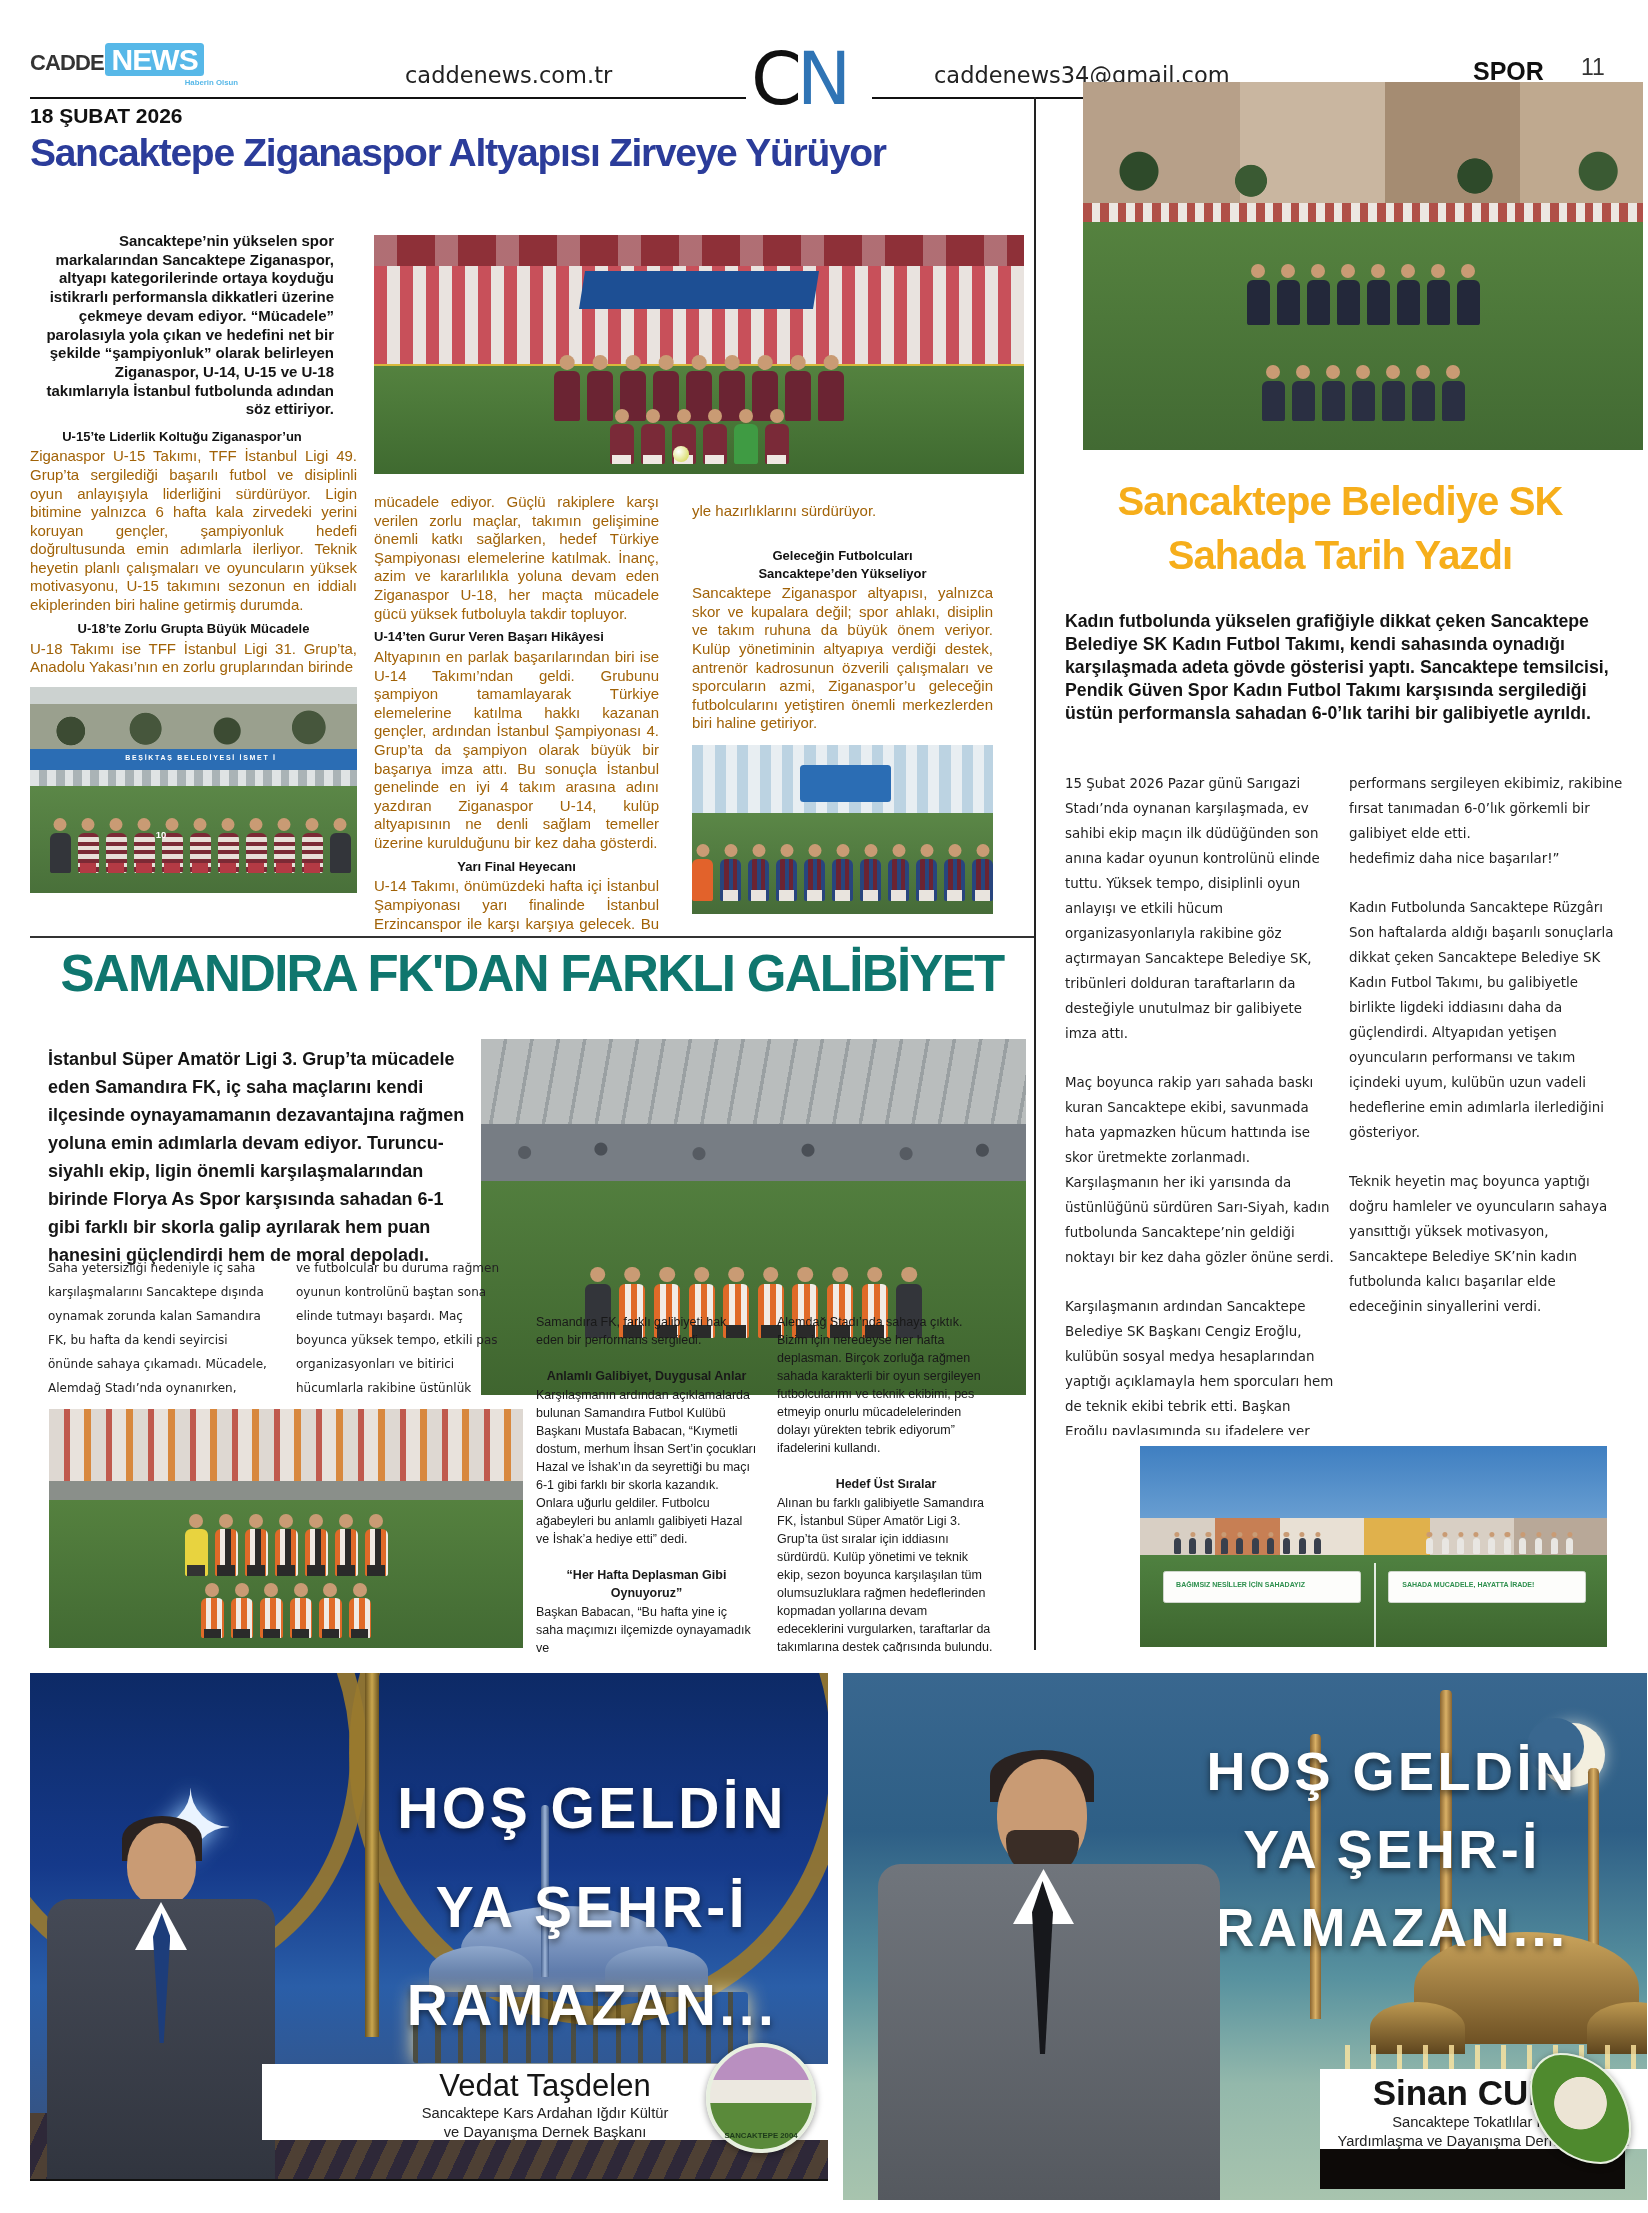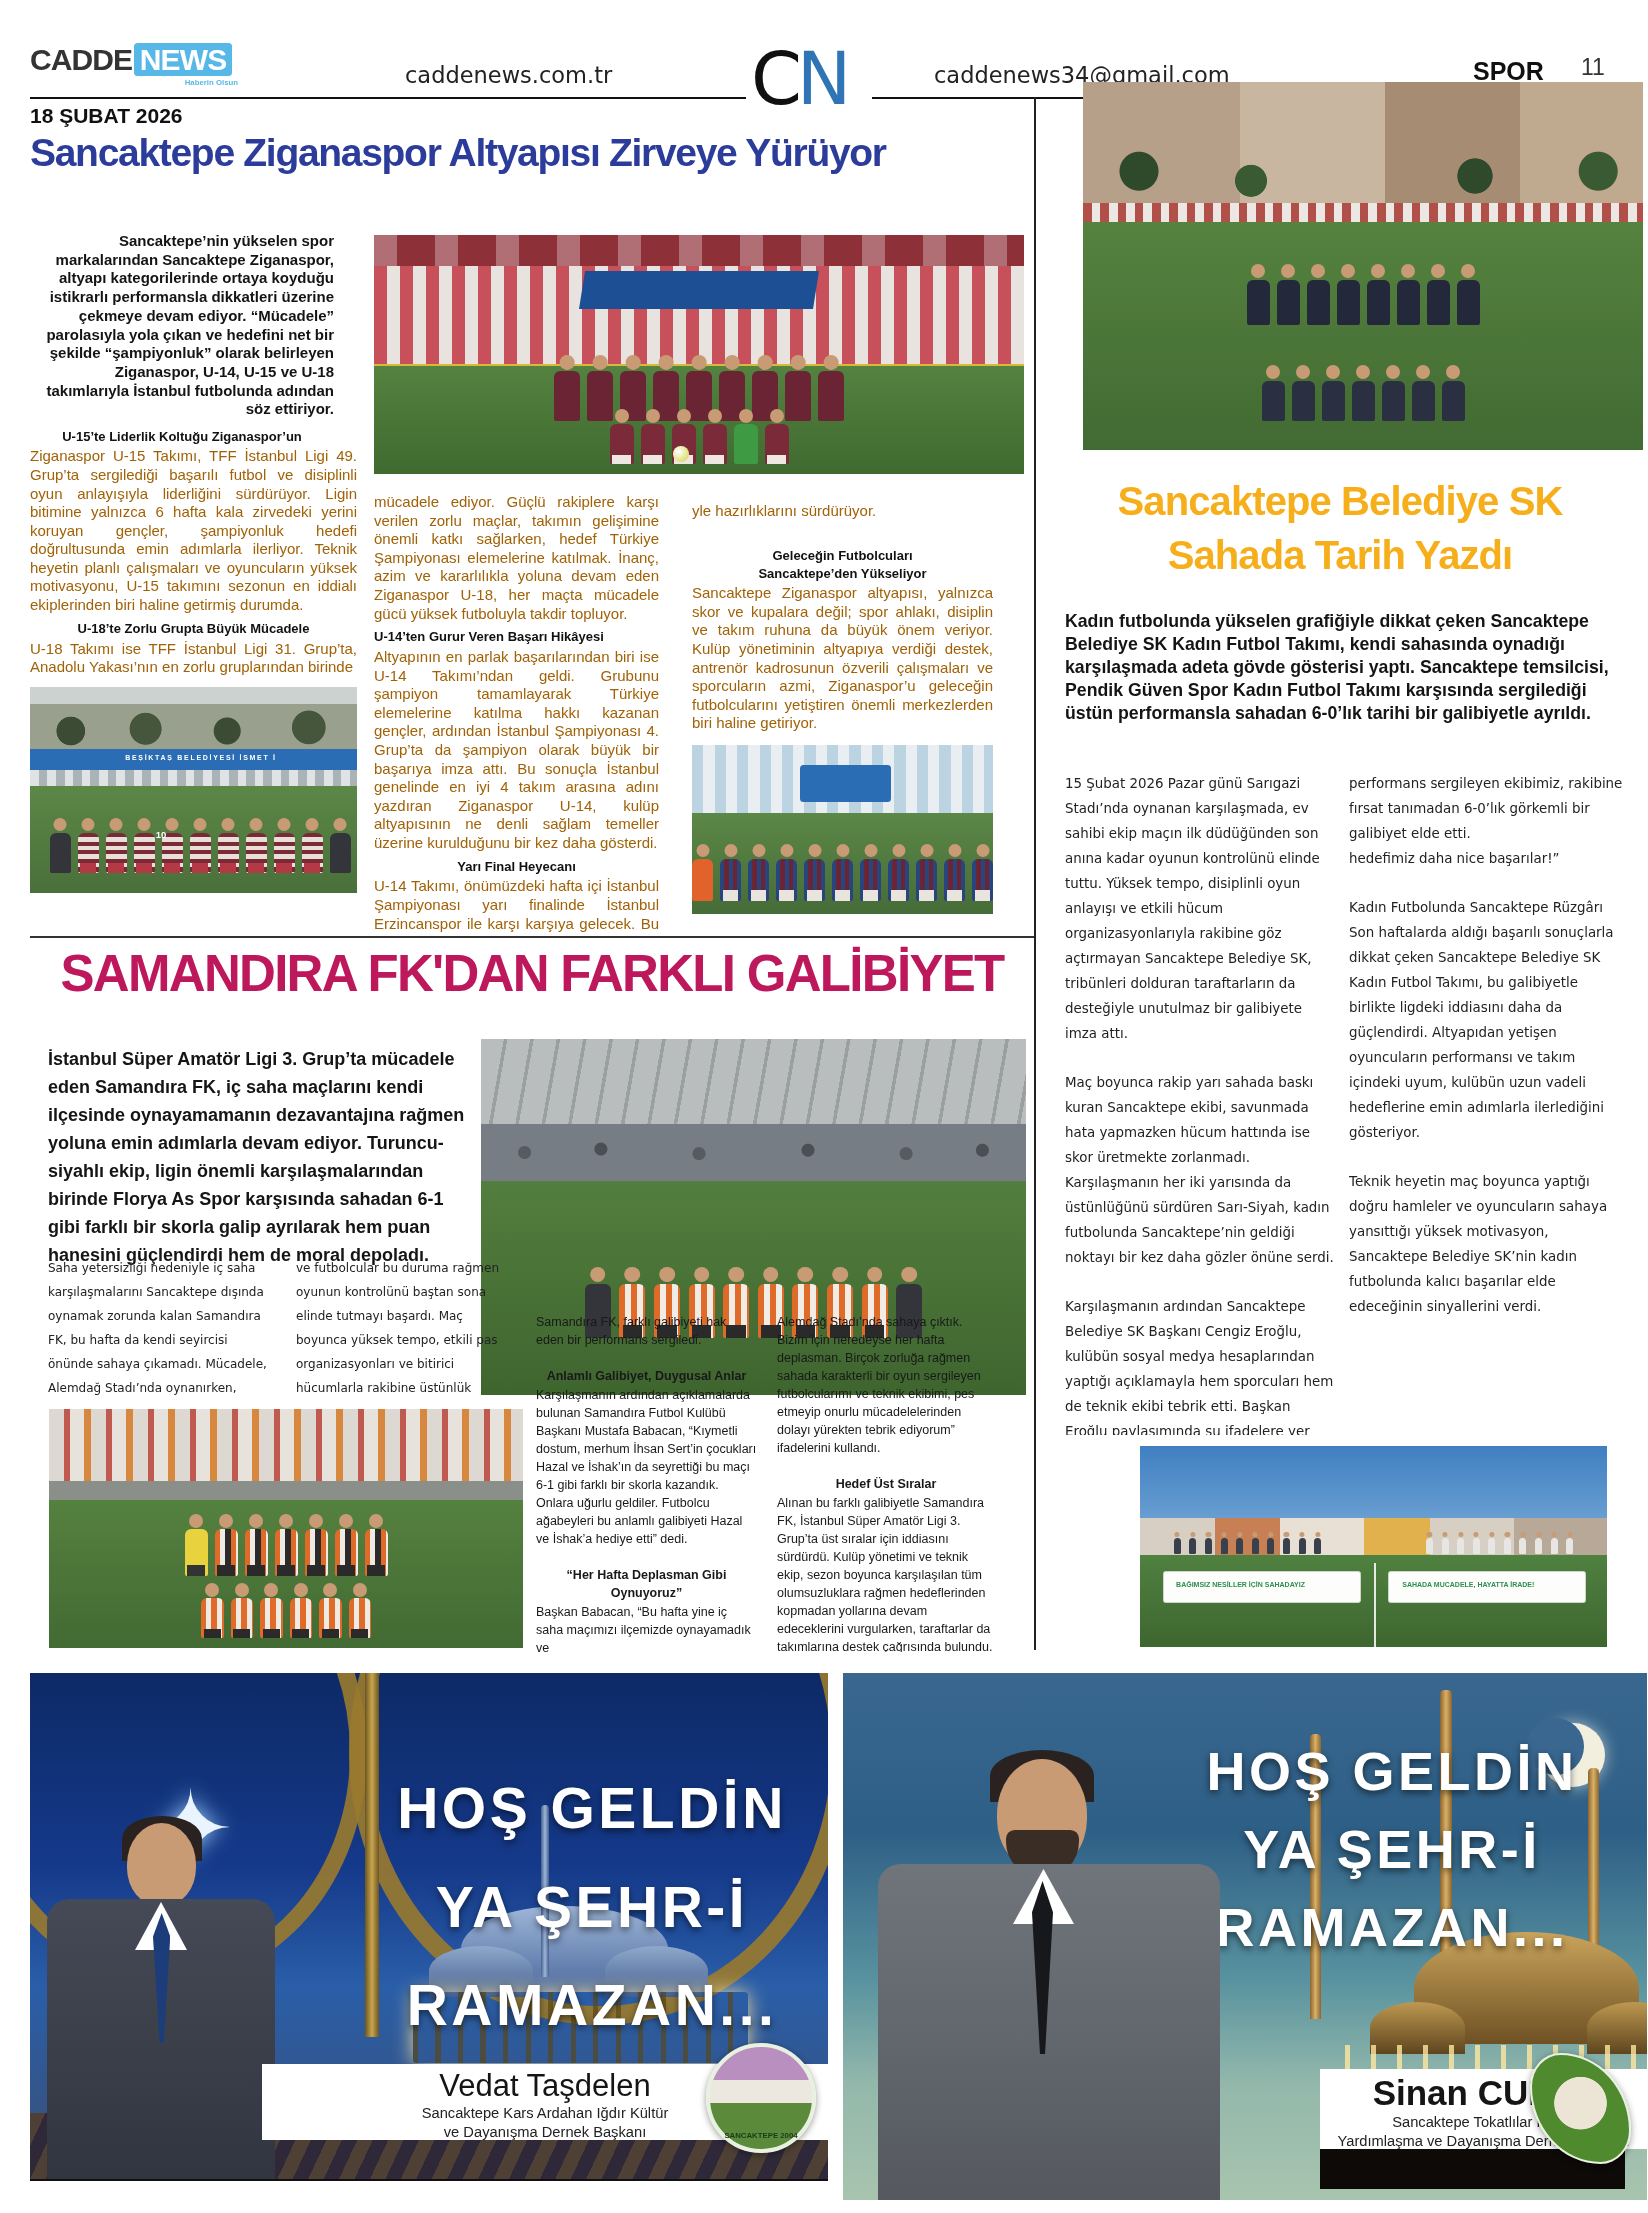--- a/index.html
+++ b/index.html
@@ -4,39 +4,39 @@
 <style>
   html,body{margin:0;padding:0;background:#e8e8e8}
   .page{position:relative;width:1649px;height:2214px;background:#fff;margin:0 auto;
         font-family:"Liberation Sans",sans-serif;color:#1a1a1a;overflow:hidden}
   .abs{position:absolute}
   .rule-h{position:absolute;background:#111;height:1.7px}
   .rule-v{position:absolute;background:#222;width:1.7px}
 
   
   .brand{position:absolute;left:30px;top:43px;width:208px}
-  .brand .cadde{font-weight:bold;font-size:30px;letter-spacing:-0.9px;color:#343434}
+  .brand .cadde{font-weight:bold;font-size:22px;letter-spacing:-0.9px;color:#343434}
   .brand .news{font-weight:bold;font-size:30px;letter-spacing:-0.9px;color:#fff;background:#57b8e8;
                padding:0 6px;border-radius:3.5px;margin-left:1.7px}
   .brand .tag{display:block;text-align:right;font-size:7.8px;color:#57b8e8;font-weight:bold;margin-top:0.9px}
   .hdr-url{position:absolute;top:62px;font-size:22.5px;color:#222;font-family:"DejaVu Sans",sans-serif}
   .cn{position:absolute;left:751px;top:42px;font-size:73px;line-height:73px;font-weight:400;
       font-family:"DejaVu Sans",sans-serif;letter-spacing:-5.2px}
   .cn .c{color:#101010}.cn .n{color:#2f74b5}
   .hdr-spor{position:absolute;left:1473px;top:57px;font-size:25px;font-weight:bold;color:#111}
   .hdr-page{position:absolute;left:1581px;top:54px;font-size:23px;color:#333}
   .hdr-date{position:absolute;left:30px;top:104px;font-size:21px;font-weight:bold;color:#111}
 
   
   .h-blue{position:absolute;left:30px;top:131px;width:999px;font-size:39px;font-weight:bold;
           letter-spacing:-1.3px;color:#2b3c9a;white-space:nowrap}
   .h-orange{position:absolute;left:1046px;top:474px;width:588px;text-align:center;font-weight:bold;
             color:#f6ae1b;font-size:40px;line-height:54px;letter-spacing:-0.9px}
   .h-sam{position:absolute;left:48px;top:944px;width:968px;text-align:center;font-weight:bold;
-         color:#be185d;font-size:51px;letter-spacing:-1.7px;white-space:nowrap}
+         color:#0f766e;font-size:51px;letter-spacing:-1.7px;white-space:nowrap}
   .intro1{font-size:15px;line-height:18.7px;font-weight:bold;text-align:right;color:#141414}
   .body1{font-size:15px;line-height:18.6px;text-align:justify;color:#a16207}
   .sub1{font-size:13px;line-height:18px;font-weight:bold;text-align:center;color:#111;margin:5.2px 0 1.7px}
   .vintro{font-size:17.7px;line-height:23px;font-weight:bold;color:#141414;text-align:left}
   .vbody{font-family:"DejaVu Sans",sans-serif;font-size:13.4px;line-height:25px;color:#222;text-align:left}
   .vbody p{margin:0 0 24px}
   .sam-intro{font-size:18px;line-height:28px;font-weight:bold;color:#151515}
   .sam-small{font-family:"DejaVu Sans",sans-serif;font-size:12px;line-height:24px;color:#222}
   .sam-col{font-size:12.5px;line-height:18px;text-align:left;color:#191919}
   .sam-col p{margin:0 0 18px}

